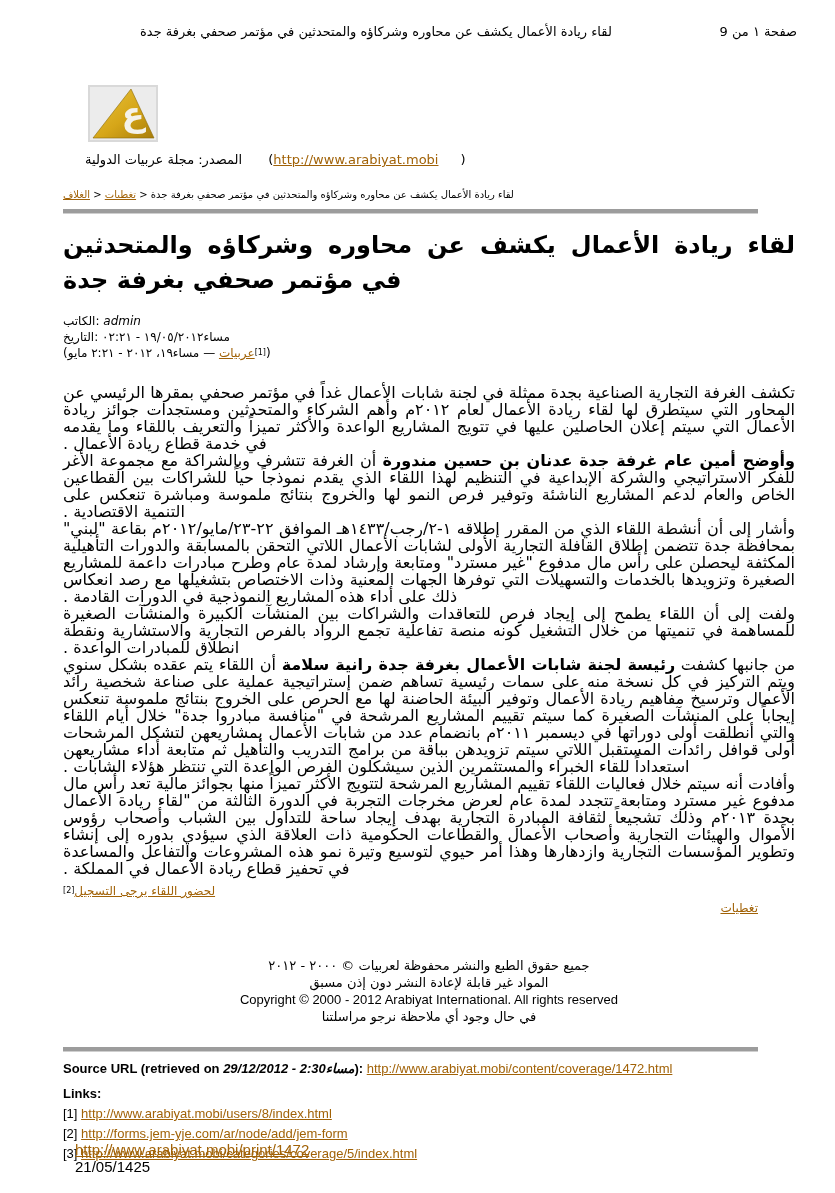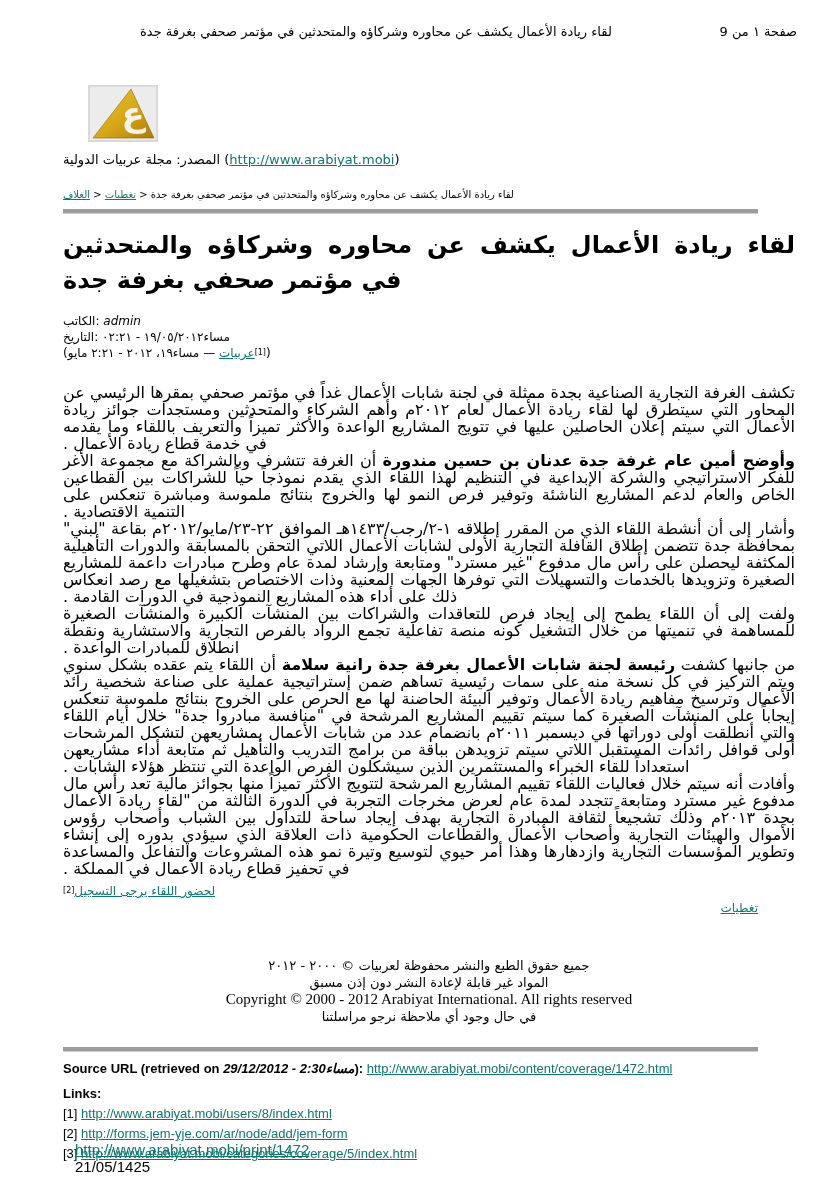--- a/index.html
+++ b/index.html
@@ -1,41 +1,41 @@
 <!DOCTYPE html>
 <html lang="ar"><head>
 <meta charset="utf-8">
 <style>
   html,body{margin:0;padding:0;}
   body{width:835px;height:1193px;background:#ffffff;color:#000;
        font-family:"DejaVu Sans",sans-serif;font-size:13px;position:relative;overflow:hidden;}
-  a{color:#0f766e;text-decoration:underline;cursor:pointer;}
+  a{color:#a16207;text-decoration:underline;cursor:pointer;}
   .hdr{display:flex;align-items:flex-start;padding:24px 38px 0 63px;font-size:13px;}
   .hdr-title{margin-left:77px;}
   .hdr-page{margin-left:auto;white-space:nowrap;}
   .content{padding:0 40px 0 63px;}
   .logo{width:70px;height:57px;margin:46px 0 0 25px;display:block;}
   .src{margin-top:10px;font-size:13px;direction:ltr;}
-  .src .iso{unicode-bidi:isolate;}
+  .src .iso{unicode-bidi:isolate;margin-left:22px;}
   .crumb{margin-top:22px;font-size:10px;direction:ltr;}
   .crumb a,.crumb .iso{unicode-bidi:isolate;}
   .rule{margin-top:9px;width:695px;height:4px;background:#9c9c9c;border-bottom:1px solid #cfcfcf;}
   h1.title{margin:14px 0 0;font-size:24px;font-weight:bold;line-height:35px;
            direction:ltr;text-align:justify;}
   .meta{margin-top:15px;font-size:12px;line-height:16px;direction:ltr;}
   .meta .iso{unicode-bidi:isolate;}
   .meta .admin{font-style:italic;}
   .bodytext{margin-top:23px;font-size:16px;line-height:17px;
             direction:rtl;text-align:justify;text-align-last:left;}
   .bodytext p{margin:0;}
   .acts{margin-top:6px;font-size:12px;line-height:15px;direction:ltr;}
   .ref{font-size:8px;vertical-align:2px;text-decoration:none;}
   .cat-right{width:695px;text-align:right;font-size:12px;margin-top:2px;direction:ltr;}
   .copy{margin-top:42px;text-align:center;font-size:13px;line-height:17px;direction:ltr;}
-  .copy .en{font-size:15px;font-family:Liberation Serif, serif;}
+  .copy .en{font-size:13px;font-family:Liberation Sans, sans-serif;}
   .rule2{margin-top:22px;}
   .srcurl{margin-top:9px;font-family:"Liberation Sans",sans-serif;font-size:13px;direction:ltr;}
   .srcurl a{font-weight:normal;}
   .linkslist{margin-top:8px;font-family:"Liberation Sans",sans-serif;font-size:13px;line-height:20px;direction:ltr;}
   .linkslist .lh{font-weight:bold;}
   .linkslist .row{white-space:nowrap;}
   .pfoot{position:absolute;left:75px;right:45px;top:1141px;display:flex;
          justify-content:space-between;font-family:"Liberation Sans",sans-serif;font-size:15px;flex-direction:column;}
 </style>
 </head>

